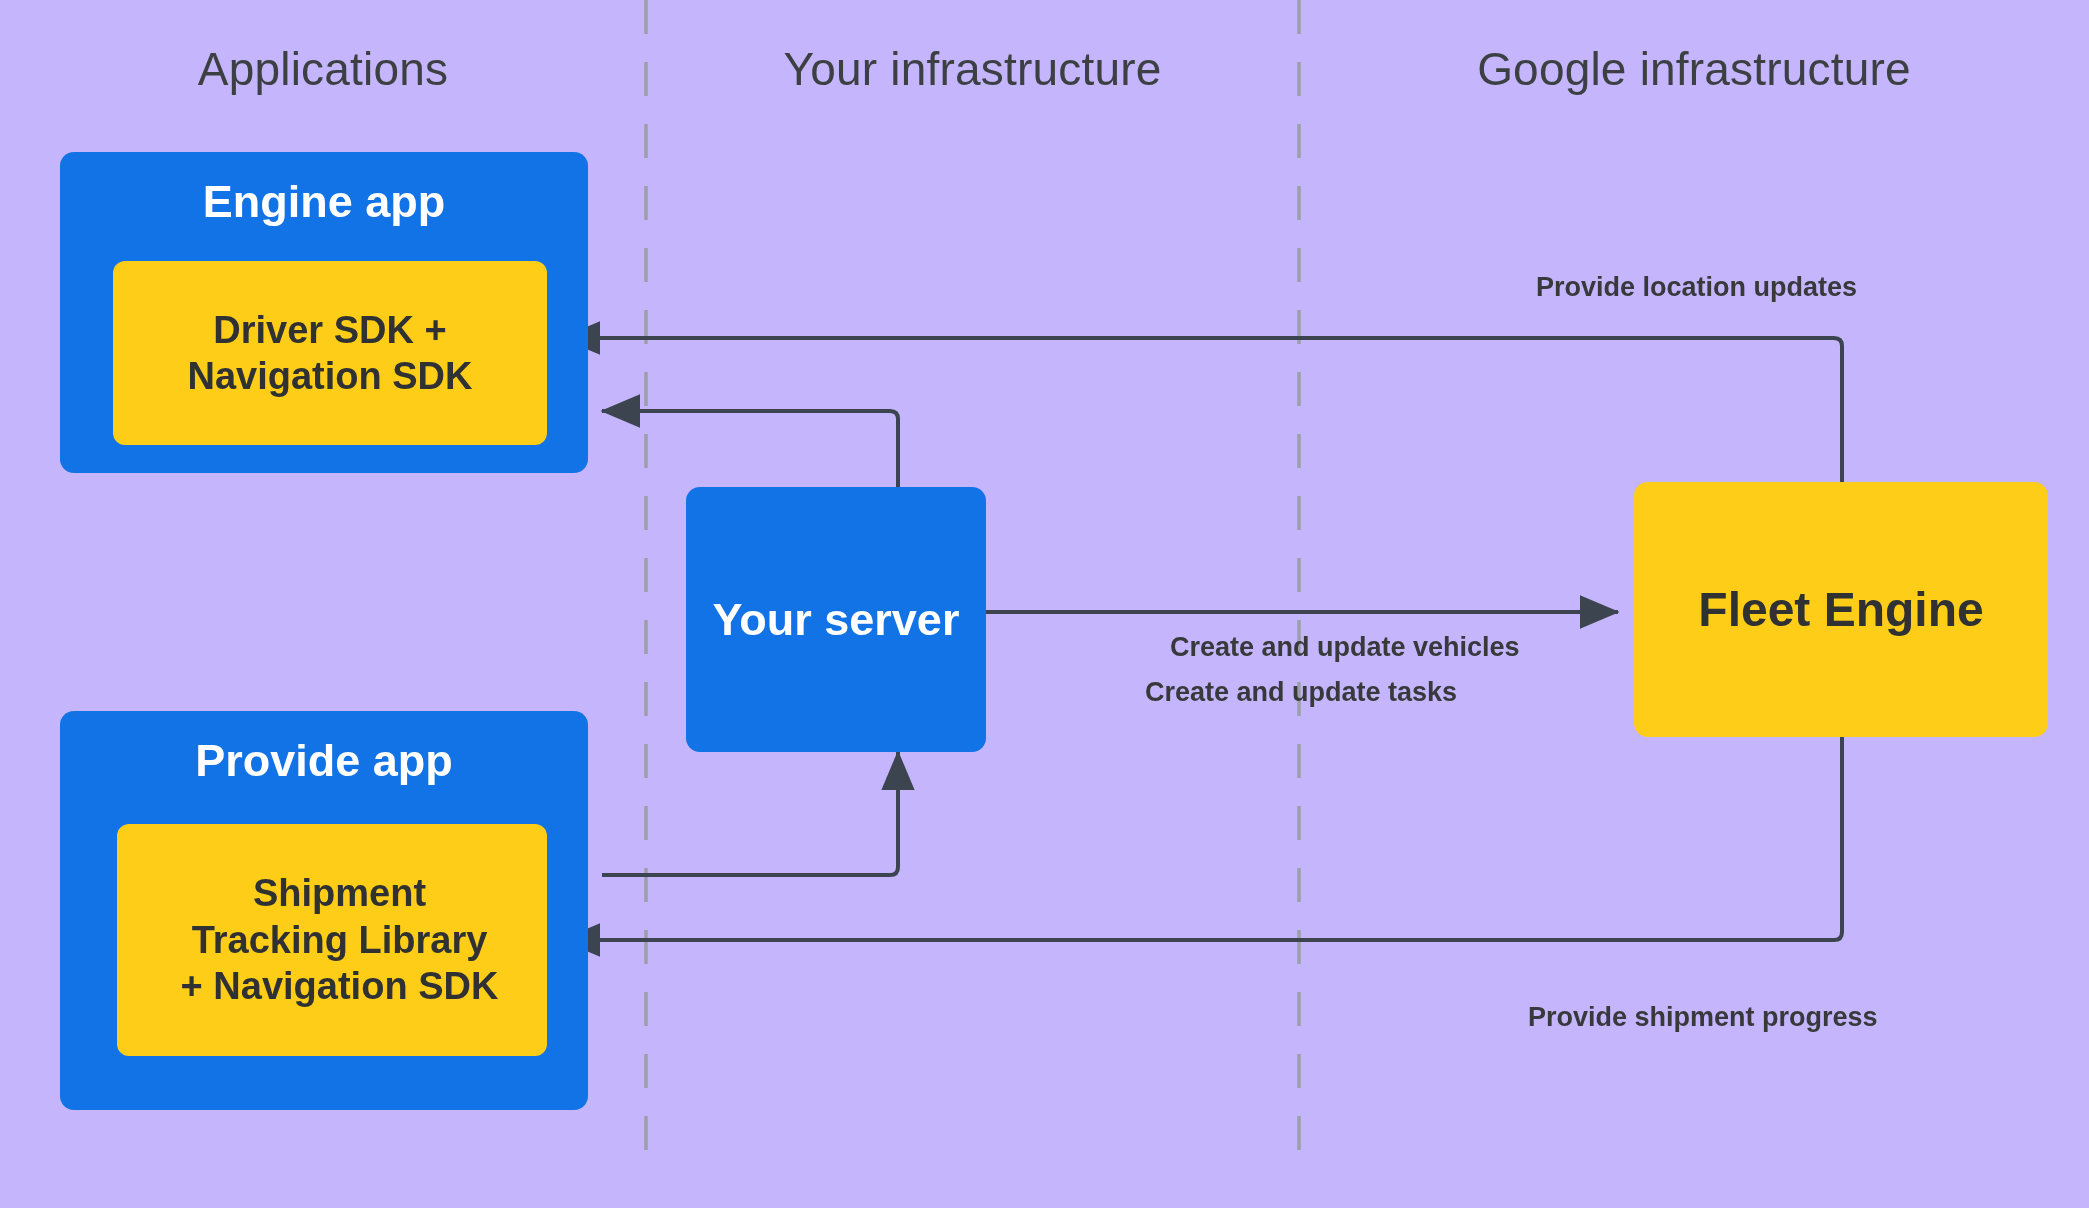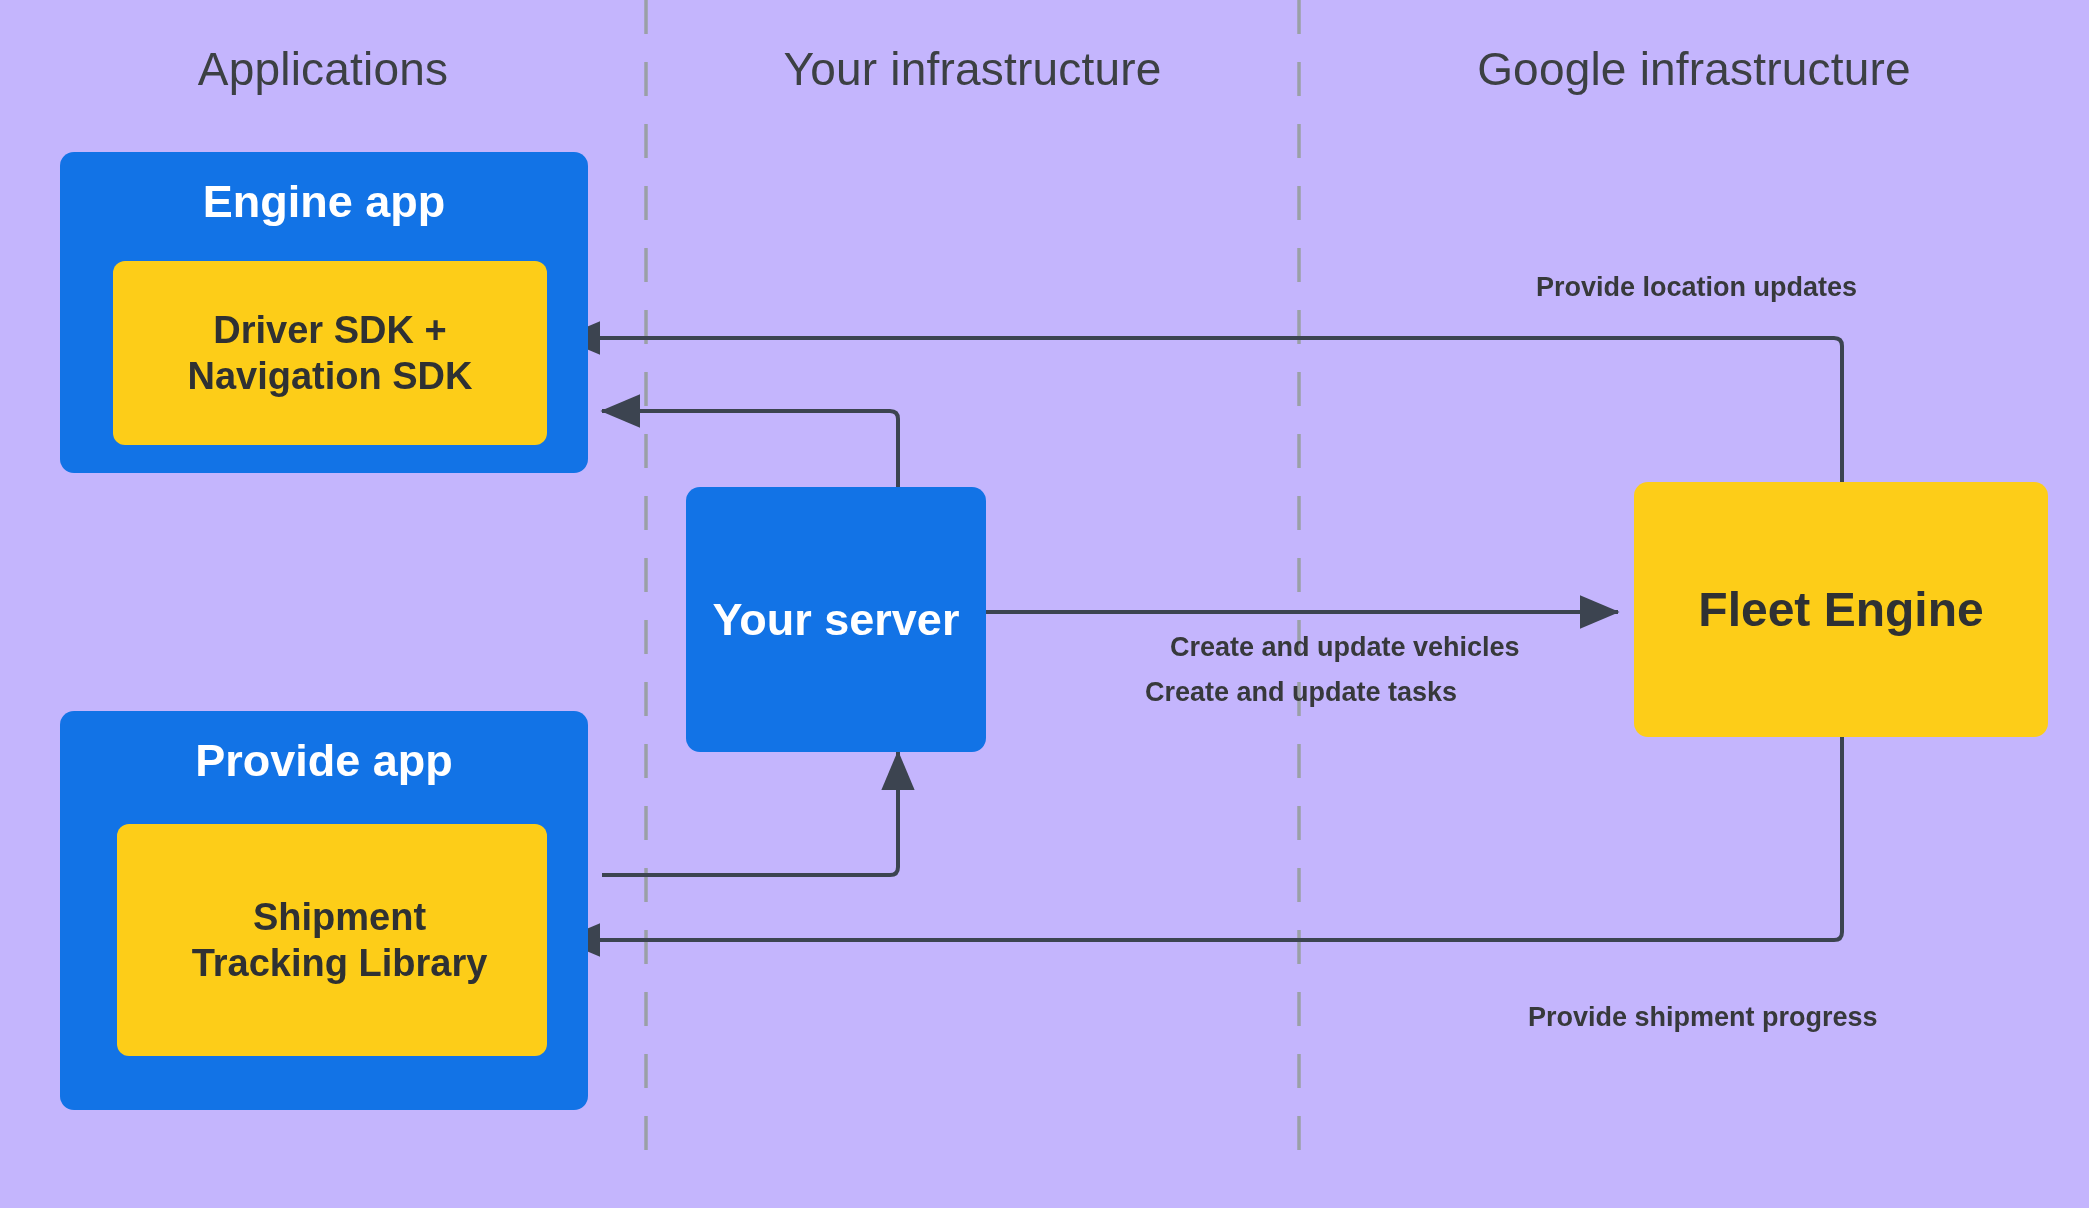--- a/index.html
+++ b/index.html
@@ -142,20 +142,21 @@
     </div>
   </div>
 
   <div class="node app-box" style="left:60px; top:711px; width:528px; height:399px;">
     <div class="app-title" style="margin-top:26px;">Provide app</div>
   </div>
   <div class="sdk-box" style="left:117px; top:824px; width:430px; height:232px;padding-left:23px;">
     <div>
       <div>Shipment</div>
       <div>Tracking Library</div>
+      <div>+ Navigation SDK</div>
     </div>
   </div>
 
   <div class="server-box" style="left:686px; top:487px; width:300px; height:265px;">
     <span>Your server</span>
   </div>
 
   <div class="engine-box" style="left:1634px; top:482px; width:414px; height:255px;">
     <span>Fleet Engine</span>
   </div>

